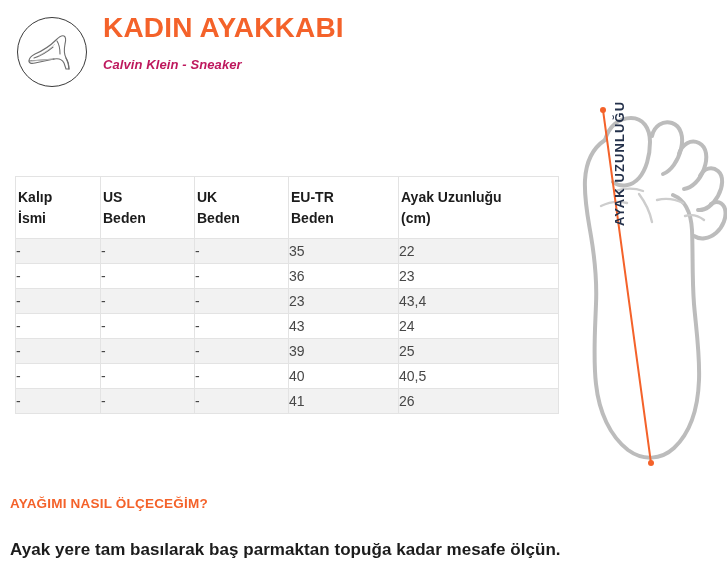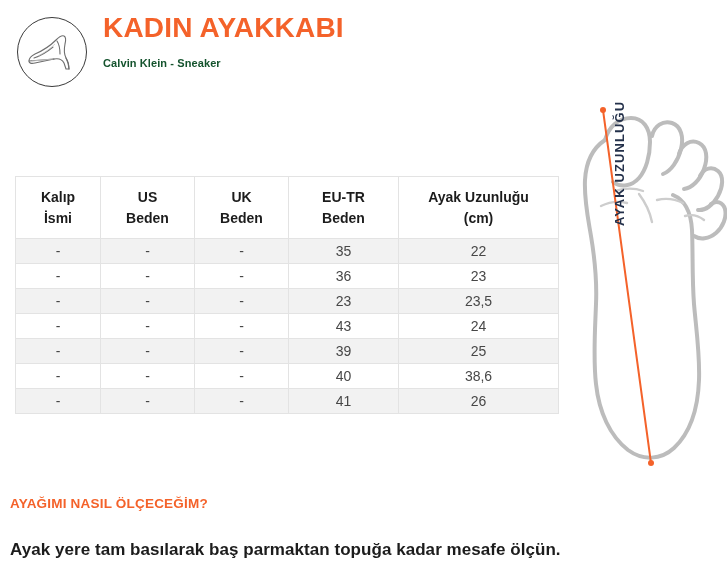--- a/index.html
+++ b/index.html
@@ -48,40 +48,41 @@
     font-weight: bold;
     color: #f4622a;
     letter-spacing: 0.2px;
     white-space: nowrap;
     line-height: 1.1;
   }
   .subtitle {
     position: absolute;
     left: 103px;
     top: 57px;
-    font-size: 11px;
-    font-weight: bold;
-    color: #14532d;
+    font-size: 13px;
+    font-weight: bold;
+    color: #be185d;
     letter-spacing: 0.1px;
     white-space: nowrap;
+    font-style: italic;
   }
 
   
   .size-table {
     position: absolute;
     left: 15px;
     top: 176px;
     width: 543px;
     border-collapse: collapse;
     table-layout: fixed;
   }
   .size-table th,
   .size-table td {
     border: 1px solid #e3e3e3;
-    text-align: center;
+    text-align: left;
     color: #3c3c3c;
   }
   .size-table th {
     height: 61px;
     font-size: 14px;
     font-weight: bold;
     color: #1c1c1c;
     line-height: 1.45;
     background: #ffffff;
     padding: 0 2px;
@@ -222,42 +223,42 @@
       <td>-</td>
       <td>-</td>
       <td>36</td>
       <td>23</td>
     </tr>
     <tr>
       <td>-</td>
       <td>-</td>
       <td>-</td>
       <td>23</td>
-      <td>23,5</td>
+      <td>43,4</td>
     </tr>
     <tr>
       <td>-</td>
       <td>-</td>
       <td>-</td>
       <td>43</td>
       <td>24</td>
     </tr>
     <tr>
       <td>-</td>
       <td>-</td>
       <td>-</td>
       <td>39</td>
       <td>25</td>
     </tr>
     <tr>
       <td>-</td>
       <td>-</td>
       <td>-</td>
       <td>40</td>
-      <td>38,6</td>
+      <td>40,5</td>
     </tr>
     <tr>
       <td>-</td>
       <td>-</td>
       <td>-</td>
       <td>41</td>
       <td>26</td>
     </tr>
   </tbody>
 </table>

